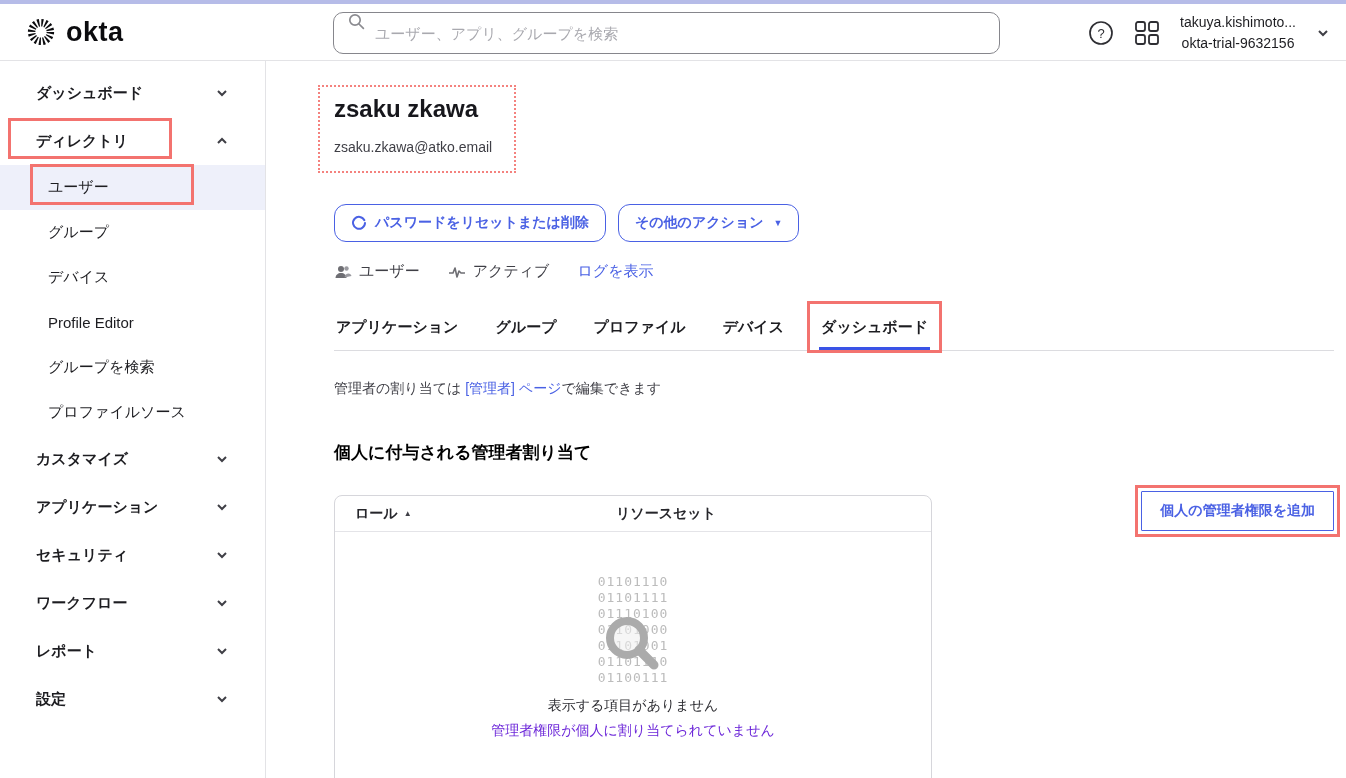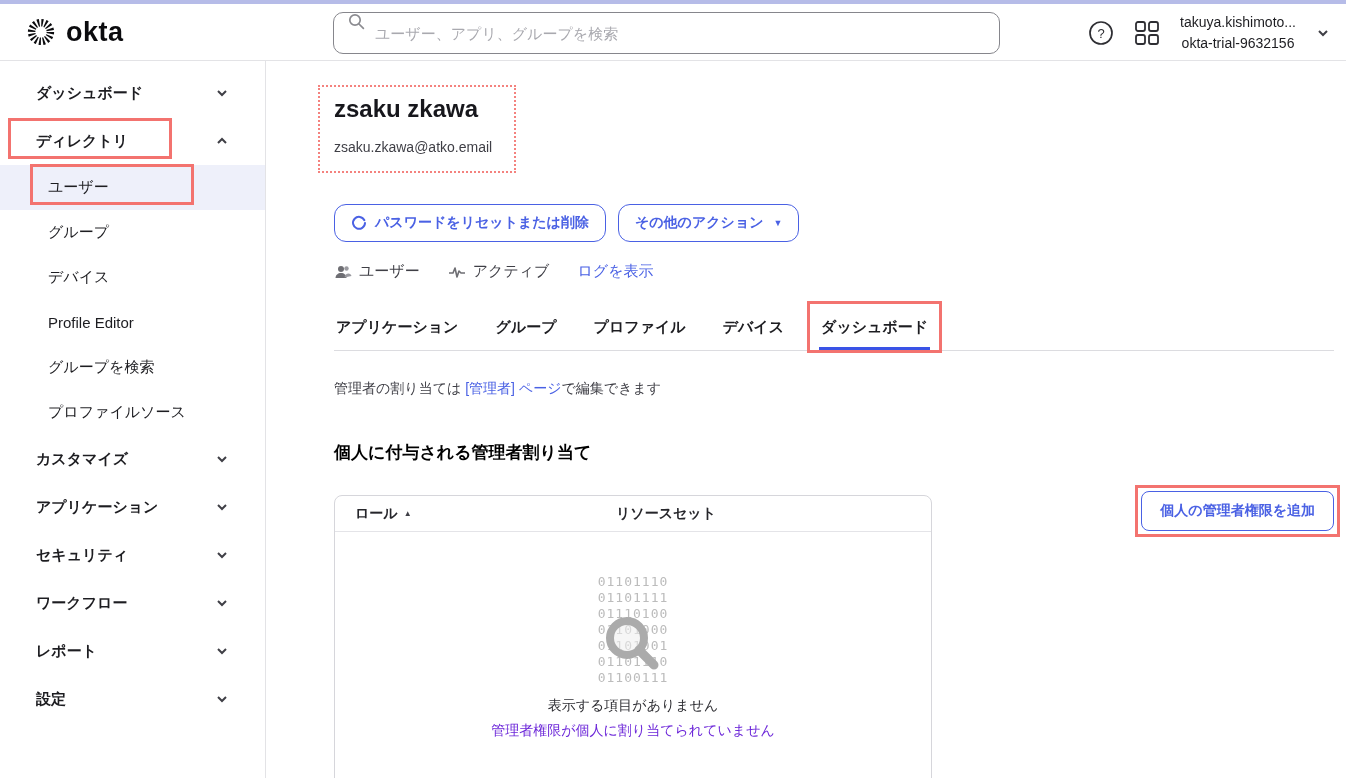--- a/index.html
+++ b/index.html
@@ -77,21 +77,21 @@
   .th-role { width:281px; padding-left:20px; display:flex; align-items:center; gap:6px; }
   .sorticon { font-size:8px; color:#3f3f46; }
   .empty { position:relative; height:263px; text-align:center; padding-top:42px; }
   .binary { font-family:"DejaVu Sans Mono","Liberation Mono",monospace; font-size:13px;
     line-height:16px; letter-spacing:1px; color:#bcbcbc; white-space:pre; display:inline-block; }
   .bigmag { position:absolute; left:50%; top:112px; transform:translate(-50%,-50%); }
   .empty-l1 { margin-top:11px; font-size:14px; color:#2e2e33; }
   .empty-l2 { margin-top:7px; font-size:14px; color:#6d28d9; }
 
   .addwrap { position:absolute; top:-10px; right:6px; border:3px solid #f3736f; padding:3px; }
-  .btn-add { background:#fff; border:1px solid #4a61e4; border-radius:8px; color:#4a61e4;
+  .btn-add { background:#fff; border:1px solid #4a61e4; border-radius:1px; color:#4a61e4;
     font-weight:700; font-size:14px; font-family:inherit; padding:10px 18px; cursor:pointer;
     white-space:nowrap; }
 </style>
 </head>
 <body>
 
 <div class="topstrip"></div>
 
 <div class="header">
   <div class="brand">

